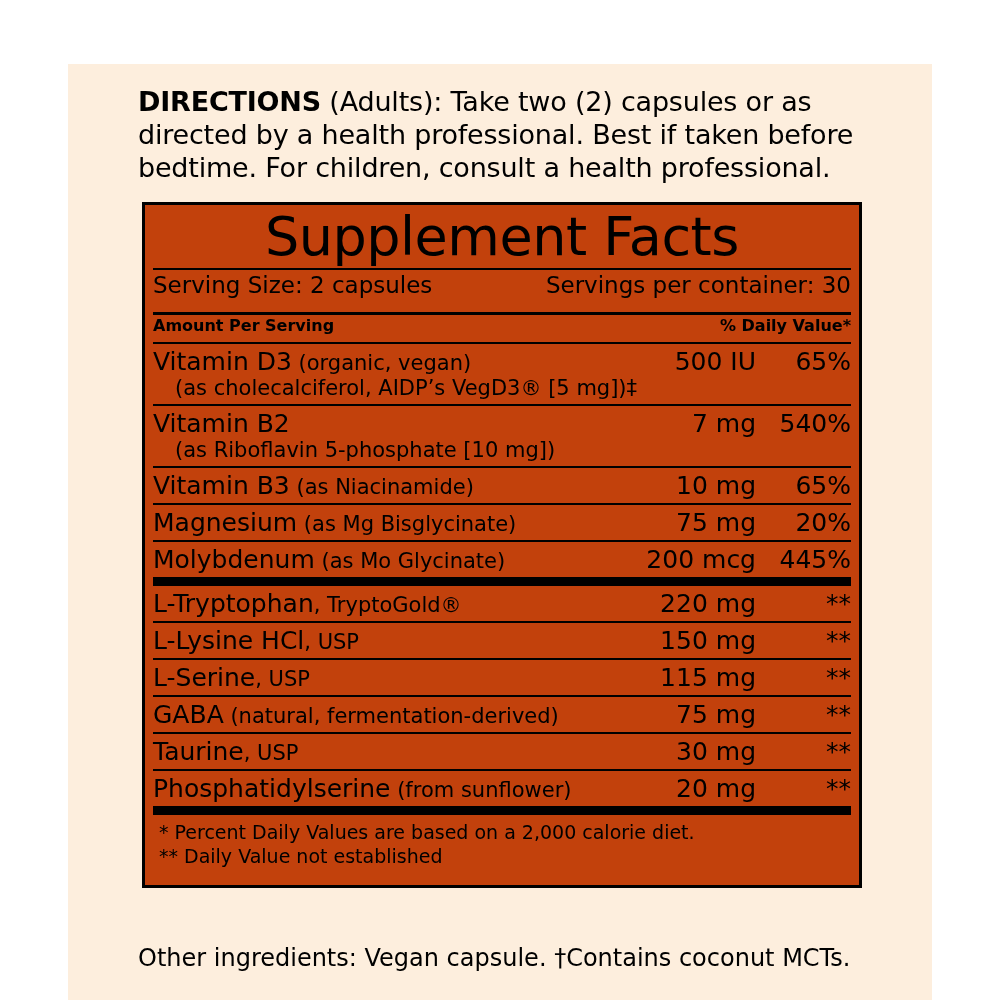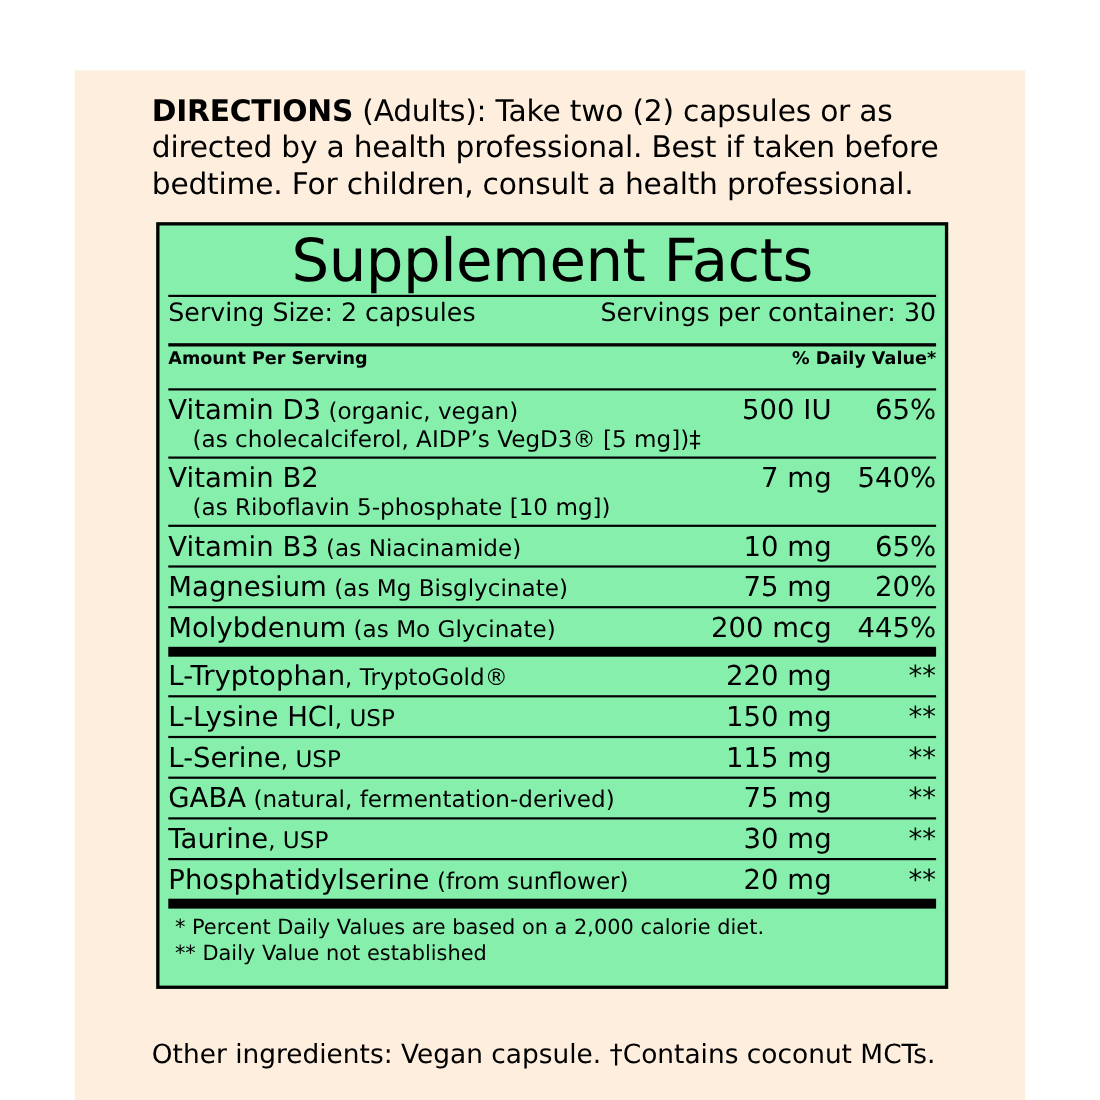--- a/index.html
+++ b/index.html
@@ -36,21 +36,21 @@
   .directions .dir-head {
     font-weight: bold;
   }
   .facts-box {
     position: absolute;
     left: 74px;
     top: 138px;
     width: 720px;
     border: 3px solid #000;
     box-sizing: border-box;
-    background: #86efac;
+    background: #c2410c;
   }
   .facts-title {
     text-align: center;
     font-size: 54px;
     line-height: 1.05;
     padding: 4px 0 2px 0;
     letter-spacing: -0.5px;
   }
   .serving-row {
     display: flex;
@@ -73,21 +73,21 @@
   .rule-thick2 {
     border-top: 9px solid #000;
     margin: 0 8px;
   }
   .amount-row {
     display: flex;
     justify-content: space-between;
     align-items: flex-end;
     font-size: 16px;
     font-weight: bold;
-    padding: 1px 8px 18px 8px;
+    padding: 1px 8px 7px 8px;
   }
   .nutrient {
     display: flex;
     align-items: flex-start;
     padding: 3px 8px 3px 8px;
     font-size: 25px;
   }
   .nutrient .nm {
     flex: 1 1 auto;
     white-space: nowrap;

